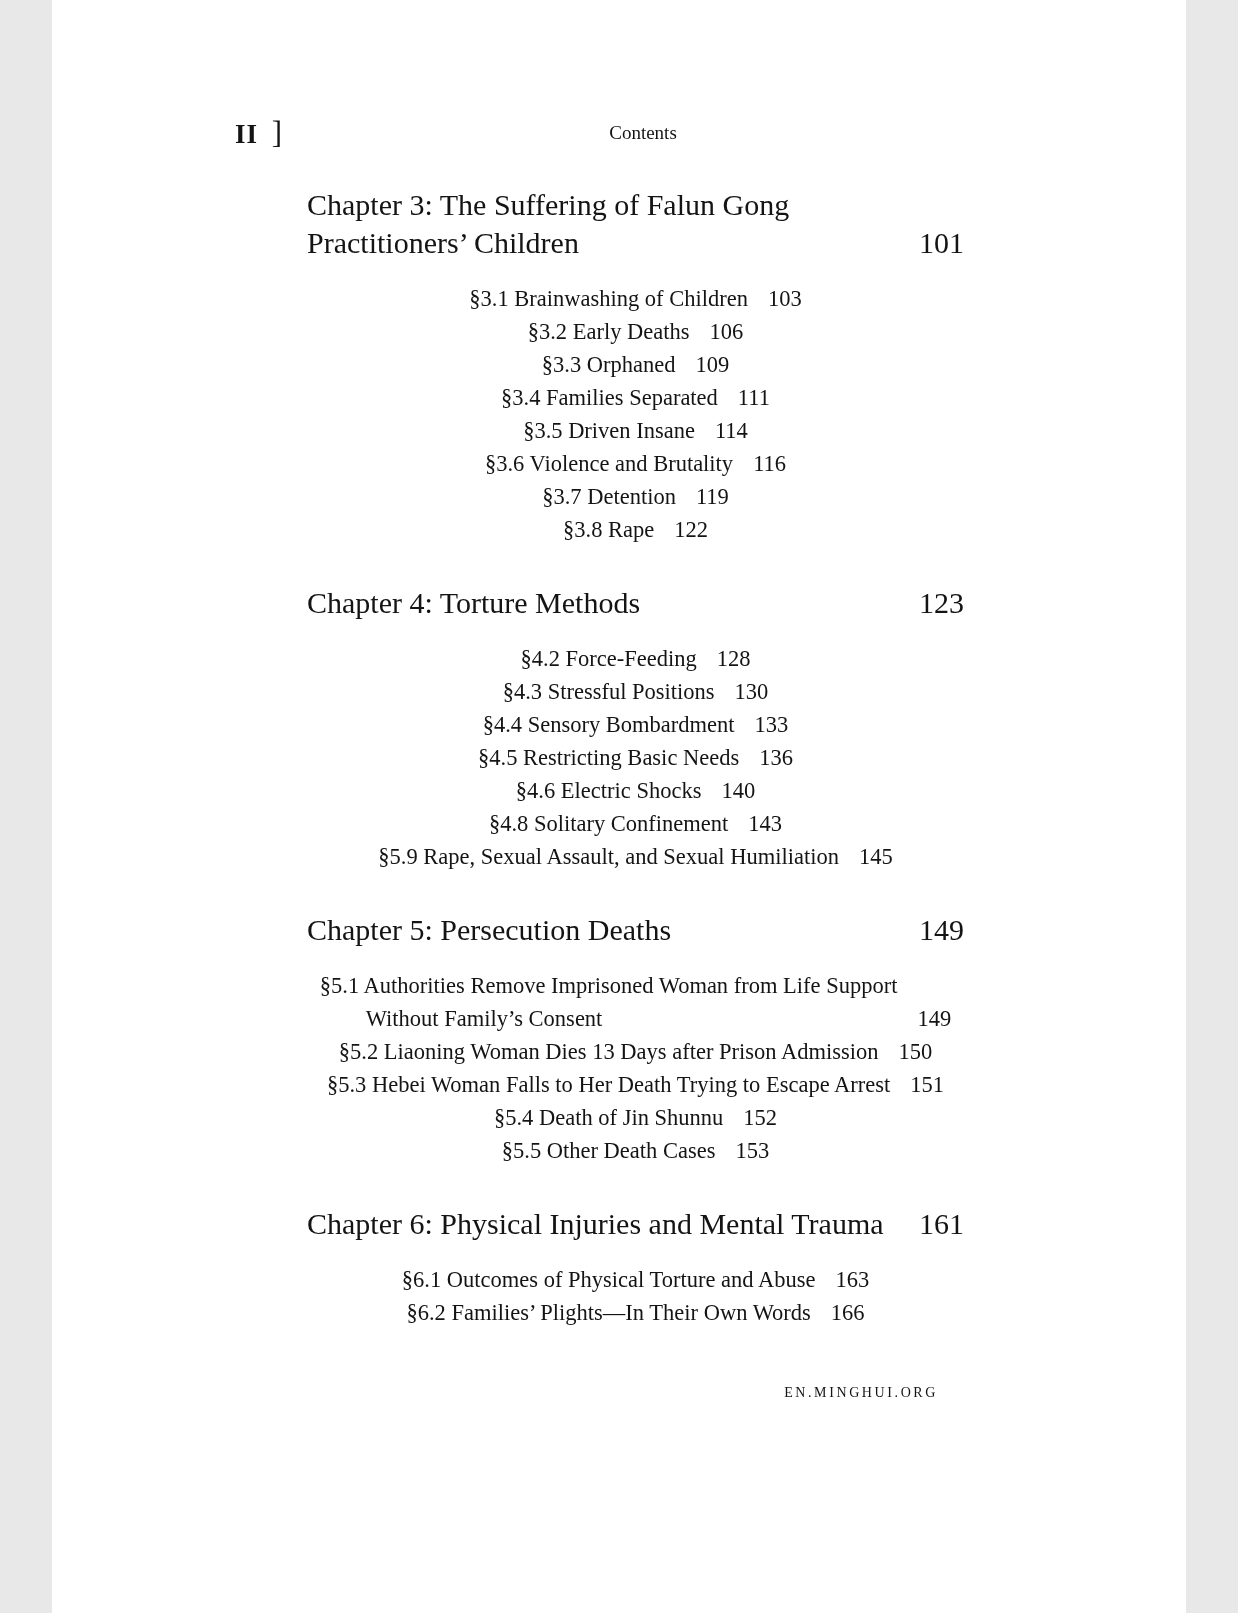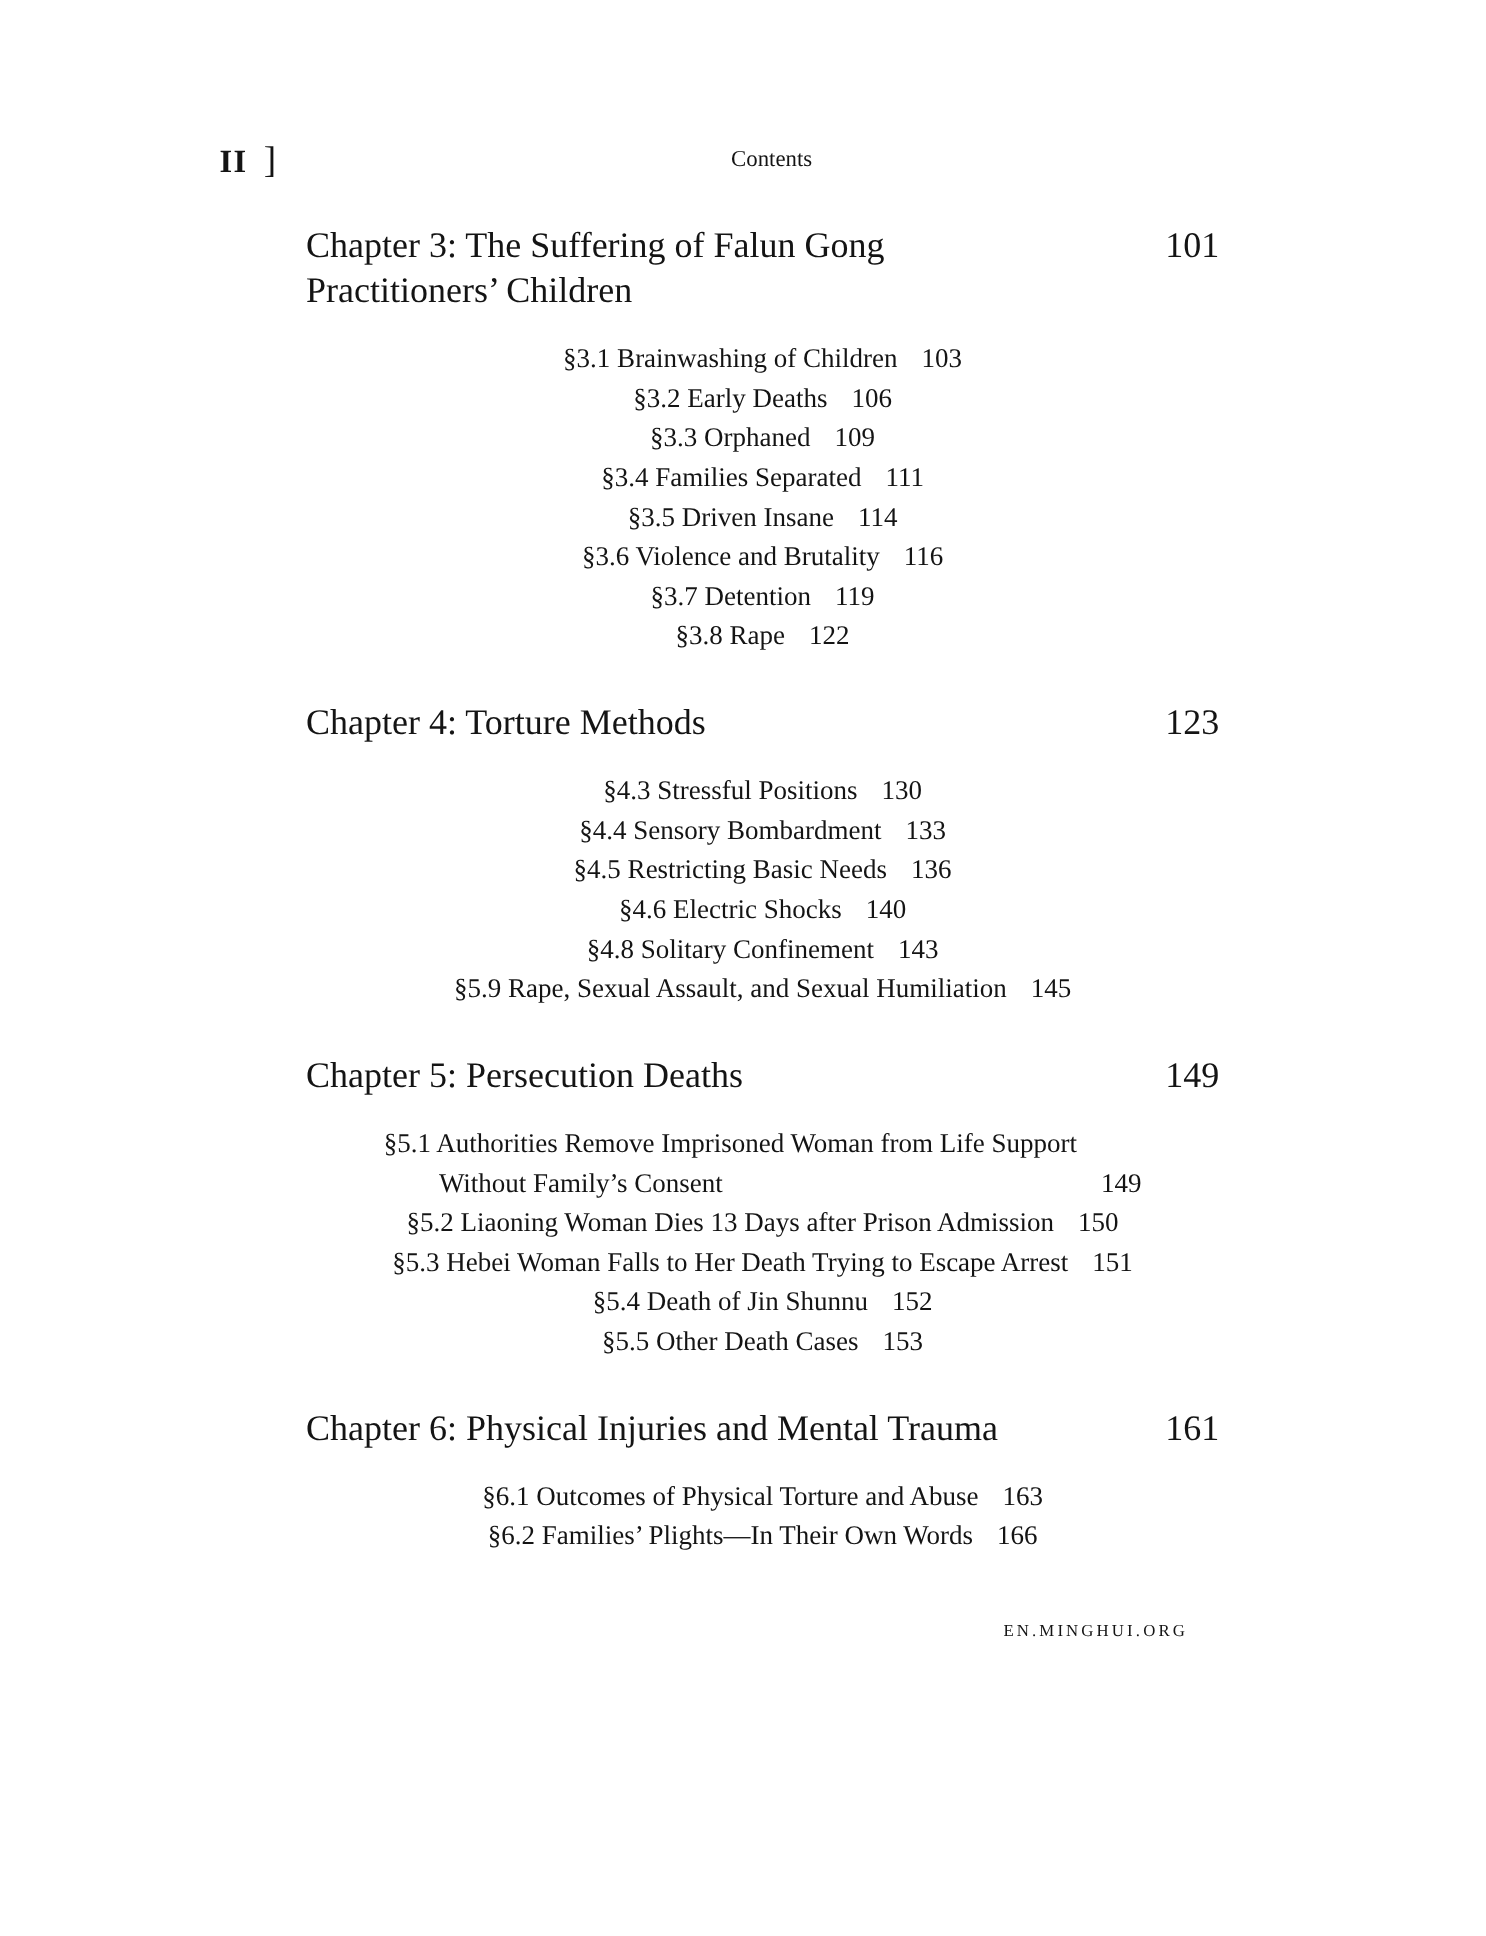--- a/index.html
+++ b/index.html
@@ -1,39 +1,39 @@
 <!DOCTYPE html>
 <html><head>
 <meta charset="utf-8">
 <style>
   html,body { margin:0; padding:0; background:#e8e8e8; }
   .page {
     position:relative;
-    width:1238px; height:1613px;
+    width:1134px; height:1613px;
     margin:0 auto;
     background:#ffffff;
     color:#141414;
     font-family:"Liberation Serif","DejaVu Serif",serif;
     overflow:hidden;
   }
   
   .running-header { position:relative; height:154px; }
   .folio { position:absolute; left:183px; top:116px; font-size:27px; line-height:34px; white-space:nowrap; }
   .folio-roman { font-weight:700; letter-spacing:1px; }
   .folio-bracket { font-weight:400; font-size:31px; margin-left:7px; }
   .running-title {
     position:absolute; left:0; right:0; top:121px;
     text-align:center; font-size:19px; line-height:24px;padding-left:48px;
   }
   
   .toc { margin-left:255px; margin-right:222px; }
   .chapter { margin-top:38px; }
   .chapter.first { margin-top:32px; }
   .chapter-row {
-    display:flex; justify-content:space-between; 
+    display:flex; justify-content:space-between; align-items:flex-end;
     font-size:30px; line-height:38px; margin-bottom:20px;
   }
   .chapter-title-line { display:block; }
   .chapter-page { flex:none; margin-left:24px; }
   .toc-row {
     display:flex; justify-content:center; align-items:flex-end;
     font-size:22.5px; line-height:33px;
   }
   .toc-label { display:block; }
   .toc-label .l2 { display:block; padding-left:46px; }
@@ -107,20 +107,24 @@
 
     <section class="chapter">
       <div class="chapter-row">
         <span class="chapter-title">
           <span class="chapter-title-line">Chapter 4: Torture Methods</span>
         </span>
         <span class="chapter-page">123</span>
       </div>
       <div class="rows">
         <div class="toc-row">
+            <span class="toc-label">§4.2 Force-Feeding</span>
+            <span class="toc-page">128</span>
+          </div>
+        <div class="toc-row">
             <span class="toc-label">§4.3 Stressful Positions</span>
             <span class="toc-page">130</span>
           </div>
         <div class="toc-row">
             <span class="toc-label">§4.4 Sensory Bombardment</span>
             <span class="toc-page">133</span>
           </div>
         <div class="toc-row">
             <span class="toc-label">§4.5 Restricting Basic Needs</span>
             <span class="toc-page">136</span>

